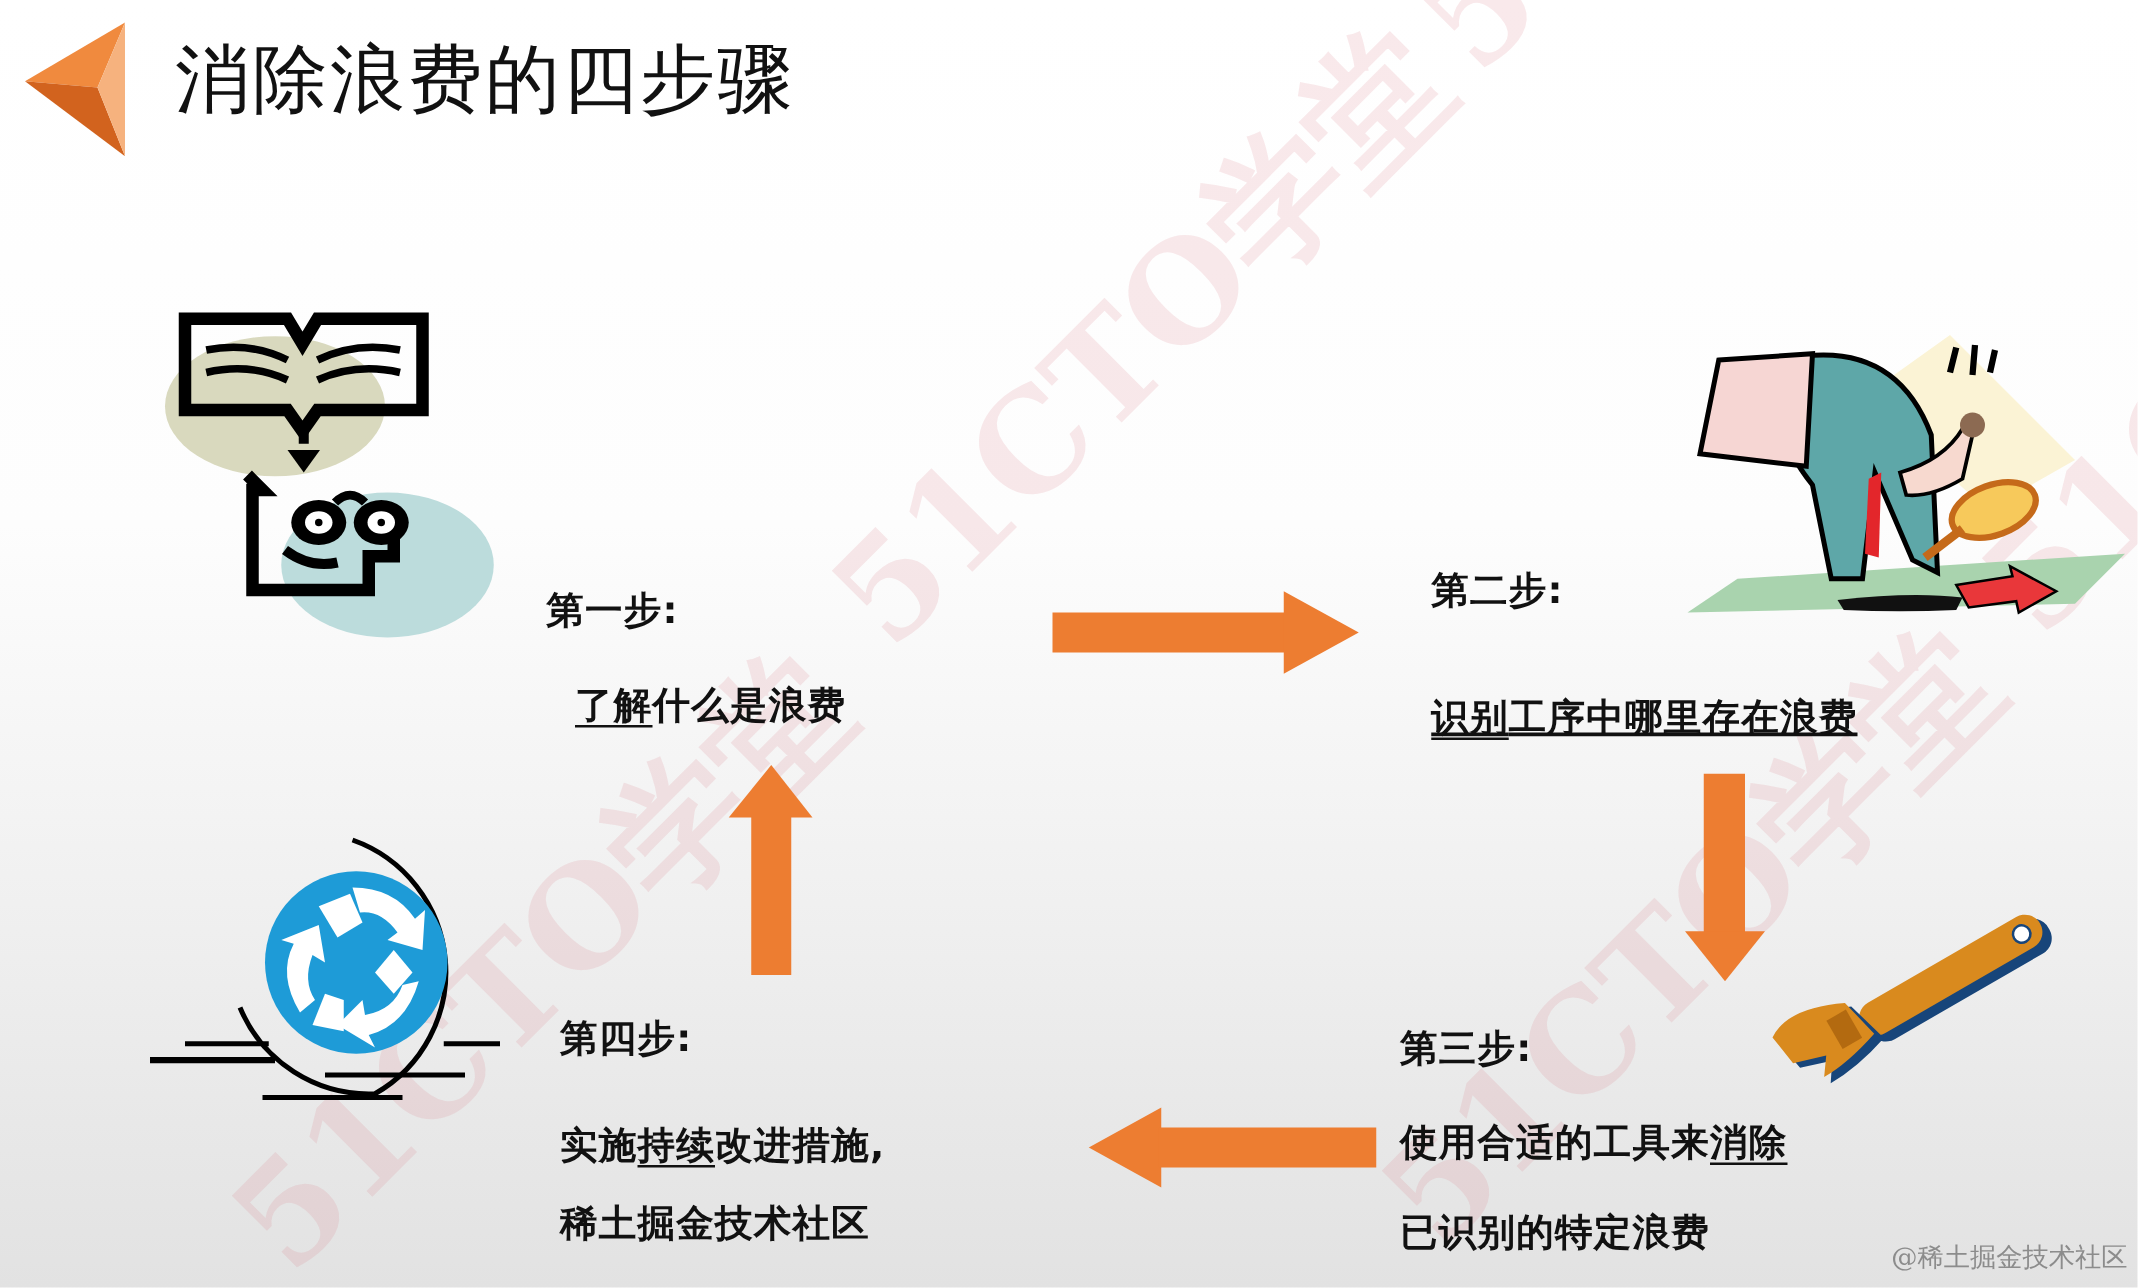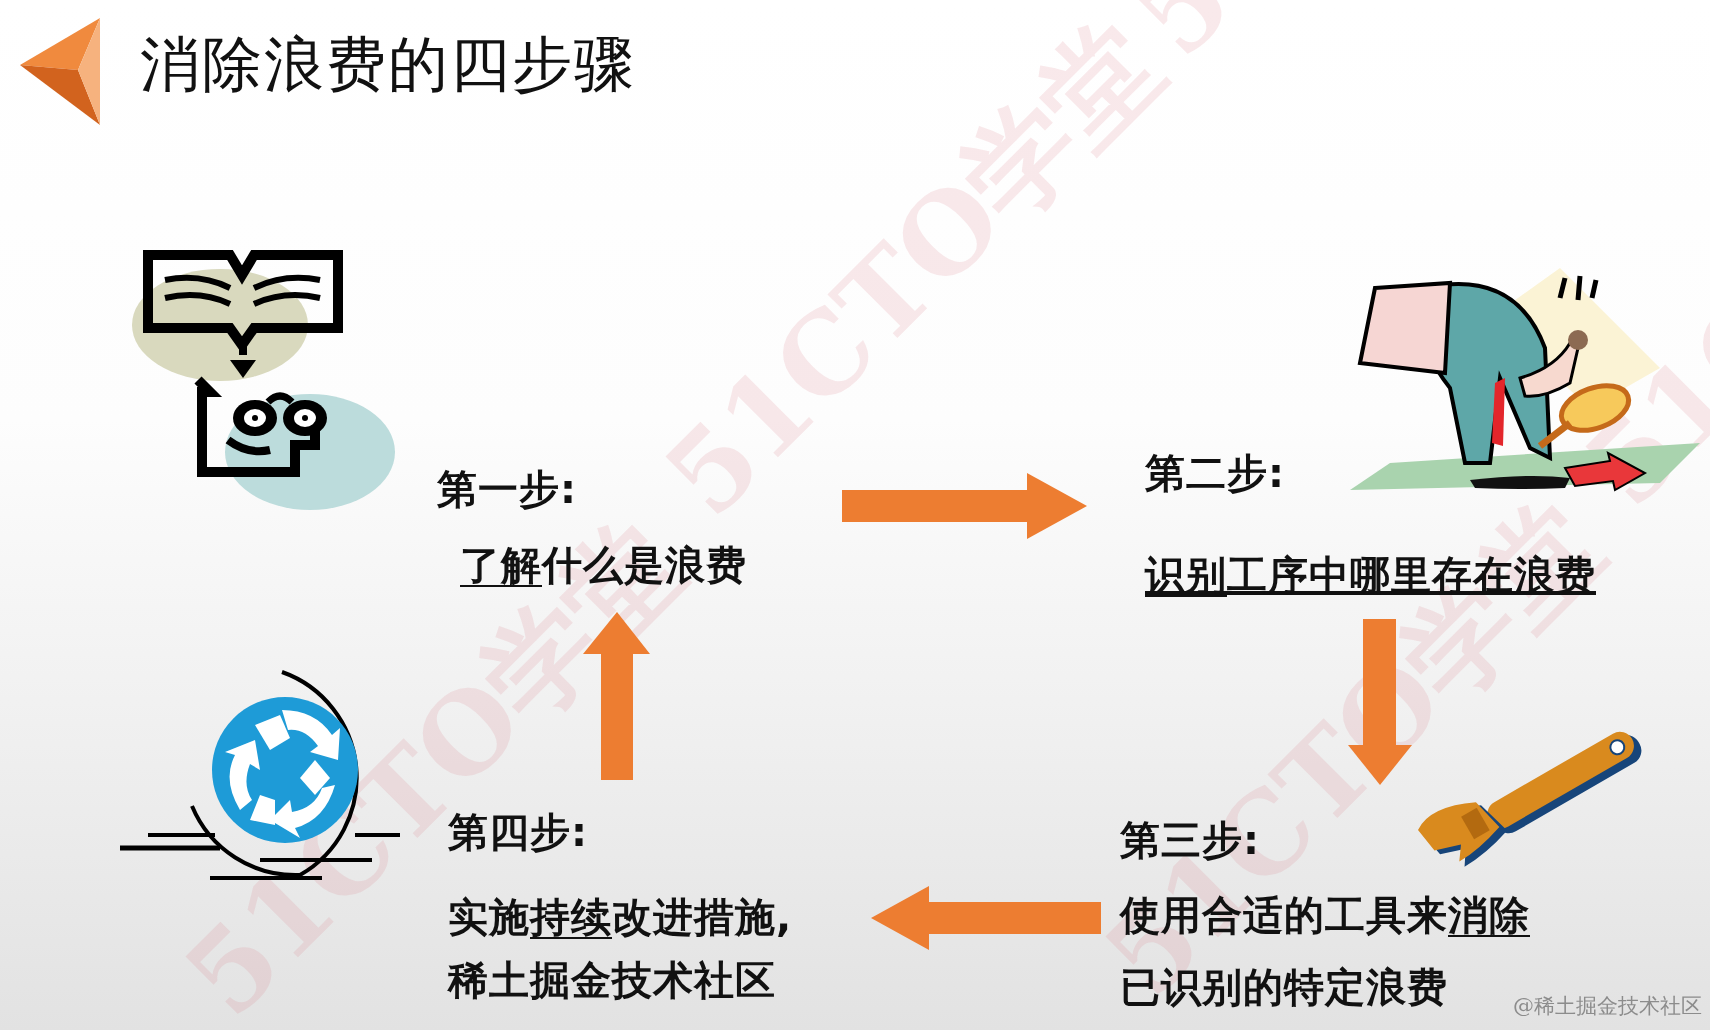--- a/index.html
+++ b/index.html
@@ -12,21 +12,21 @@
   .title {
     left:140px; top:14px; font-size:60px; color:#111; font-weight:normal;
     letter-spacing:2px; white-space:nowrap; line-height:100px;
   }
   .wm {
     position:absolute; color:rgba(220,120,130,0.16); font-family:"DejaVu Serif", serif;
     font-size:110px; font-weight:bold; transform:rotate(-45deg); white-space:nowrap;
     transform-origin: left bottom; pointer-events:none;
   }
   .step-label, .step-desc {
-    position:absolute; font-size:40px; font-weight:bold; color:#111; white-space:nowrap;
+    position:absolute; font-size:30px; font-weight:bold; color:#111; white-space:nowrap;
     line-height:44px; letter-spacing:1px;
   }
   .u { text-decoration: underline; text-underline-offset:6px; text-decoration-thickness:2px; }
   .credit {
     position:absolute; right:8px; bottom:10px; font-size:21px; color:#8c8c8c;
     font-family:"DejaVu Serif", serif; white-space:nowrap;text-align:right;
   }
   svg { position:absolute; overflow:visible; }
 </style>
 </head>

